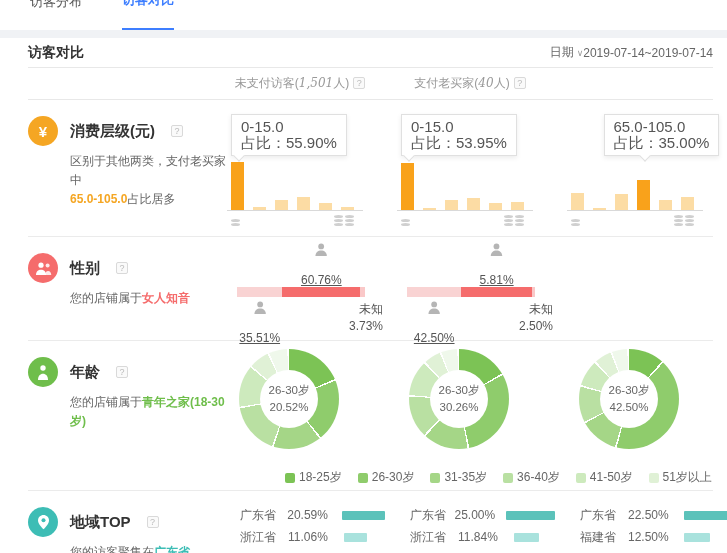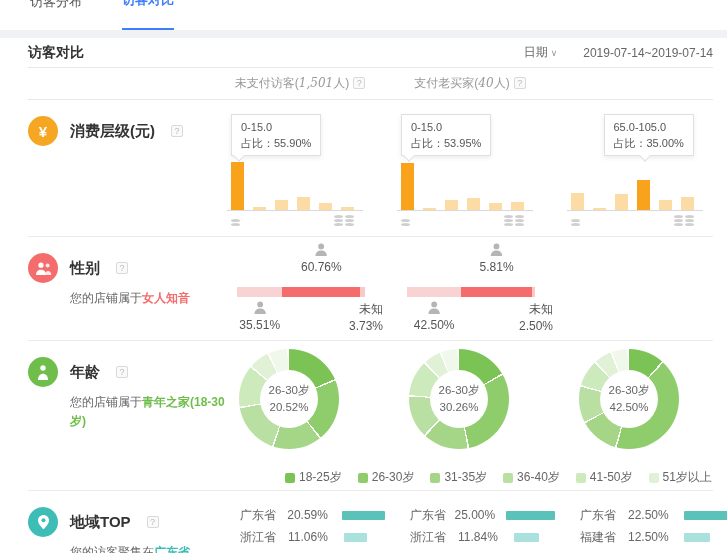--- a/index.html
+++ b/index.html
@@ -7,21 +7,21 @@
     font-family:"Liberation Sans","DejaVu Sans",sans-serif; color:#333; }
   
   .tabbar { height:30px; background:#fff; padding-left:30px; display:flex; gap:40px; align-items:flex-end; }
   .tab { font-size:13px; color:#555; padding-bottom:19px; cursor:pointer; }
   .tab.active { font-weight:bold; border-bottom:2px solid #3D7EFF; }
   .strip { height:8px; background:#f0f2f5; }
   
   .card { padding:0 14px 0 28px; }
   .card-header { height:30px; display:flex; align-items:center; justify-content:space-between; border-bottom:1px solid #e8e8e8; }
   .card-title { font-size:14px; font-weight:bold; color:#333; }
-  .date-ctrls { display:flex; align-items:center; gap:26px; font-size:12px; color:#666; }
+  .date-ctrls { display:flex; align-items:center; font-size:12px; color:#666; }
   .date-label { cursor:pointer; }
   .chev { font-size:9px; color:#999; margin-left:3px; }
   
   .grid { display:grid; grid-template-columns:187px 170px 170px 1fr; }
   .colrow { height:32px; border-bottom:1px solid #e8e8e8; align-items:center; }
   .colcell { text-align:center; font-size:12px; color:#999; }
   .num { font-family:"DejaVu Serif",serif; font-style:italic; }
   .help { display:inline-block; width:12px; height:12px; line-height:11px; text-align:center;
     border:1px solid #d9d9d9; border-radius:2px; color:#bbb; font-size:9px; margin-left:4px;
     vertical-align:1px; background:#fafafa; cursor:pointer; }
@@ -31,36 +31,36 @@
   .info-head { display:flex; align-items:center; gap:12px; }
   .bubble { width:30px; height:30px; border-radius:50%; display:flex; align-items:center; justify-content:center; flex:0 0 30px; }
   .bubble .glyph { color:#fff; font-size:15px; font-weight:bold; }
   .sec-title { font-size:15px; font-weight:bold; color:#333; }
   .info-desc { margin:6px 0 0 42px; font-size:12px; color:#666; line-height:19px; width:160px; }
   .hl { font-weight:bold; }
   
   .sec-consume { height:137px; }
   .chart-box { position:relative; width:150px; height:118px; margin:8px 0 0 16px; }
   .tip { position:absolute; top:6px; background:#fff; border:1px solid #e0e0e0; box-shadow:0 2px 5px rgba(0,0,0,.08);
-    padding:4px 9px; font-size:11px; color:#555; line-height:16px; white-space:nowrap; z-index:2; }
+    padding:4px 9px; font-size:15px; color:#555; line-height:16px; white-space:nowrap; z-index:2; }
   .tip .caret { position:absolute; bottom:-5px; width:8px; height:8px; background:#fff;
     border-right:1px solid #e0e0e0; border-bottom:1px solid #e0e0e0; transform:rotate(45deg); }
   .bars { position:absolute; left:0; bottom:16px; width:123px; height:52px; }
   .bar { position:absolute; bottom:0; width:13px; background:#FCDCA4; }
   .bar.hi { background:#F9A21B; }
   .axis { position:absolute; left:-4px; bottom:15px; width:136px; height:1px; background:#d9d9d9; }
   .coins { position:absolute; left:0; bottom:0; width:123px; display:flex; justify-content:space-between; align-items:flex-end; }
   .coingroup { display:flex; gap:2px; }
   .coinstack { display:flex; flex-direction:column; gap:1px; }
   .coinstack i { display:block; width:9px; height:3px; border-radius:50%; background:#d0d0d0; }
   
   .sec-gender { height:104px; }
   .gcell { position:relative; width:150px; height:88px; margin:6px 0 0 14px; font-size:12px; color:#555; }
   .gstack { position:absolute; text-align:center; transform:translateX(-50%); }
-  .gstack .pct { display:block; margin-top:1px; }
+  .gstack .pct { display:block; margin-top:14px;text-decoration:underline; }
   .gbar { position:absolute; top:44px; left:8px; width:128px; height:10px; display:flex; }
   .gseg { height:100%; }
   .unk { position:absolute; top:58px; right:-4px; text-align:right; line-height:17px; }
   
   .sec-age { height:150px; }
   .age-grid { grid-template-rows:auto auto; }
   .donut { position:relative; width:100px; height:100px; border-radius:50%; margin:8px 0 0 24px; }
   .hole { position:absolute; left:50%; top:50%; transform:translate(-50%,-50%); width:58px; height:58px;
     border-radius:50%; background:#fff; display:flex; flex-direction:column; align-items:center; justify-content:center;
     font-size:11.5px; color:#666; line-height:17px; }
@@ -108,20 +108,24 @@
 
   <div class="grid sec sec-consume">
     <div class="info">
       <div class="info-head">
         <span class="bubble" style="background: rgb(245, 166, 35);">
             <span class="glyph">¥</span>
           </span>
         <span class="sec-title">消费层级(元)</span>
         <span class="help">?</span>
       </div>
+      <div class="info-desc">
+        <span>区别于其他两类，支付老买家中</span><br>
+        <span class="hl" style="color: rgb(245, 166, 35);">65.0-105.0</span><span>占比居多</span>
+      </div>
     </div>
     <div>
         <div class="chart-box">
           <div class="tip" style="left: 0px;">
             <div>0-15.0</div>
             <div>占比：55.90%</div>
             <i class="caret" style="left:2.5px"></i>
           </div>
           <div class="bars">
             <i class="bar hi" style="left:0px;height:48.446666666666665px"></i>

